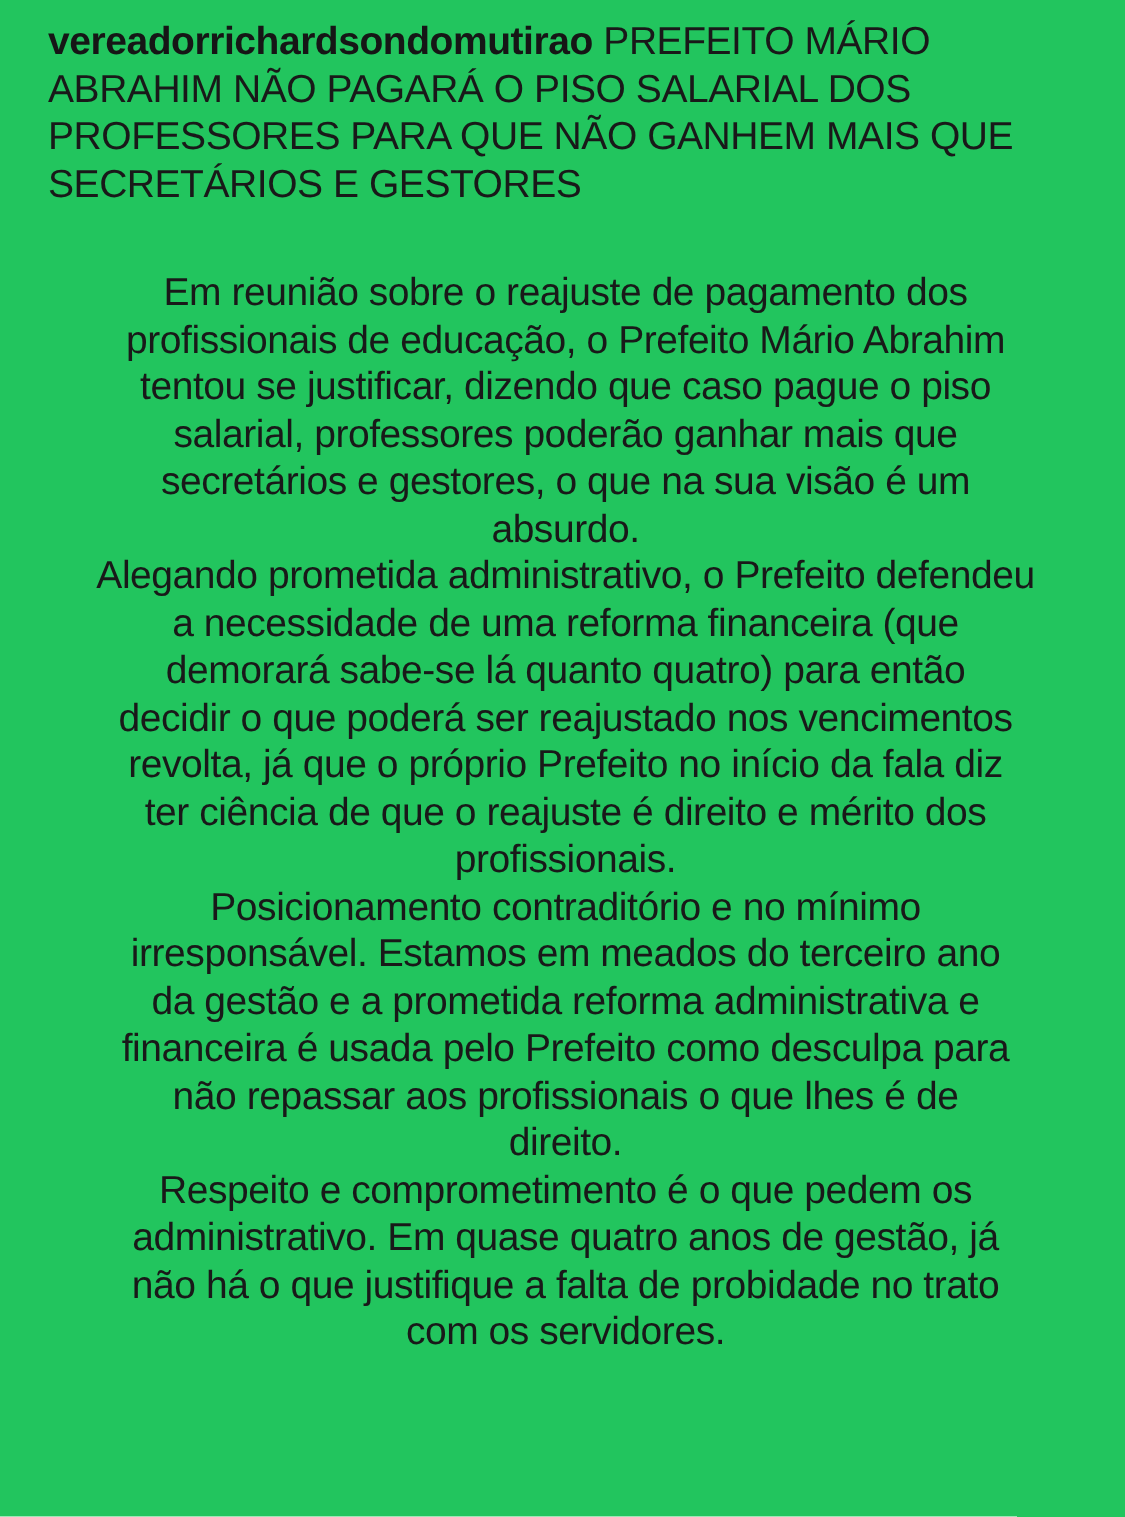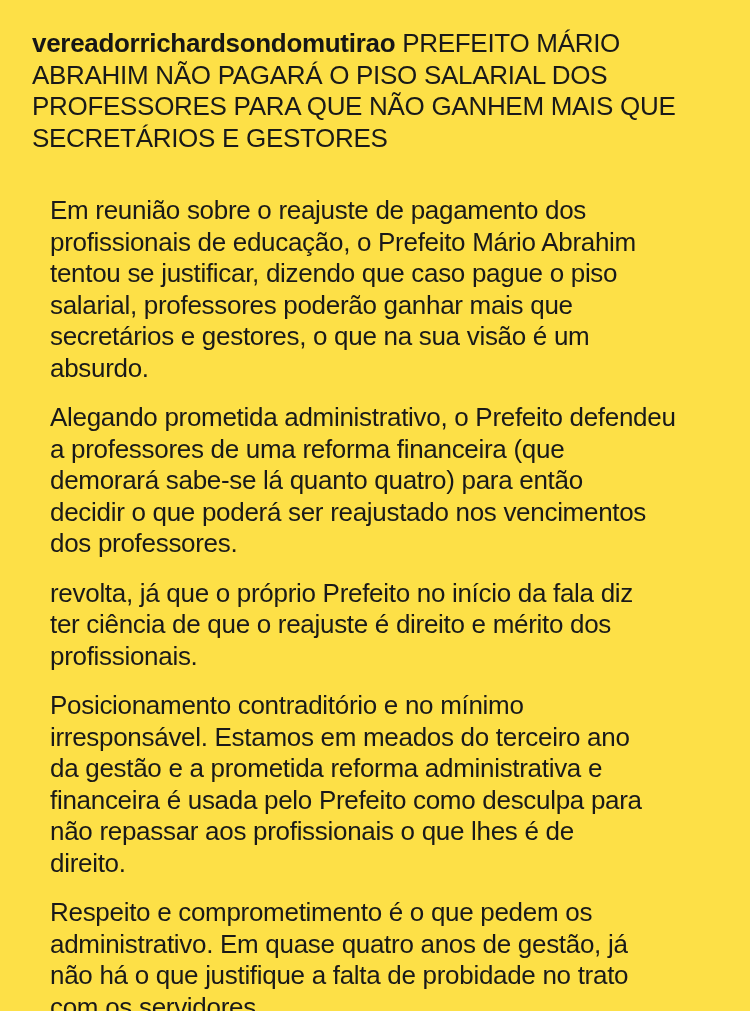--- a/index.html
+++ b/index.html
@@ -4,43 +4,44 @@
 <style>
   html, body {
     margin: 0;
     padding: 0;
     background: #ffffff;
   }
   .page {
     position: relative;
     width: 750px;
     height: 1011px;
-    background: #fde047;
+    background: #22c55e;
     overflow: hidden;
     font-family: "Liberation Sans", sans-serif;
     color: #191919;
     font-size: 26px;
     line-height: 31.5px;
     letter-spacing: -0.3px;
     box-sizing: border-box;
-    padding: 28px 28px 0 32px;
+    padding: 12px 28px 0 32px;
   }
   .caption-header {
     margin: 0 0 41px 0;
   }
   .line {
     white-space: nowrap;
   }
   .username {
     font-weight: 700;
     margin-right: 7px;
     color: #161616;
   }
   .caption-paragraph {
-    margin: 18px;
+    margin: 0;
+    text-align: center;
   }
 </style>
 </head>
 <body>
 
 <div class="page">
 
   <div class="caption-header">
     <div class="line">
       <span class="username">vereadorrichardsondomutirao</span><span>PREFEITO MÁRIO</span>
@@ -54,24 +55,23 @@
     <div class="line">Em reunião sobre o reajuste de pagamento dos</div>
     <div class="line">profissionais de educação, o Prefeito Mário Abrahim</div>
     <div class="line">tentou se justificar, dizendo que caso pague o piso</div>
     <div class="line">salarial, professores poderão ganhar mais que</div>
     <div class="line">secretários e gestores, o que na sua visão é um</div>
     <div class="line">absurdo.</div>
   </div>
 
   <div class="caption-paragraph">
     <div class="line">Alegando prometida administrativo, o Prefeito defendeu</div>
-    <div class="line">a professores de uma reforma financeira (que</div>
+    <div class="line">a necessidade de uma reforma financeira (que</div>
     <div class="line">demorará sabe-se lá quanto quatro) para então</div>
     <div class="line">decidir o que poderá ser reajustado nos vencimentos</div>
-    <div class="line">dos professores.</div>
   </div>
 
   <div class="caption-paragraph">
     <div class="line">revolta, já que o próprio Prefeito no início da fala diz</div>
     <div class="line">ter ciência de que o reajuste é direito e mérito dos</div>
     <div class="line">profissionais.</div>
   </div>
 
   <div class="caption-paragraph">
     <div class="line">Posicionamento contraditório e no mínimo</div>

